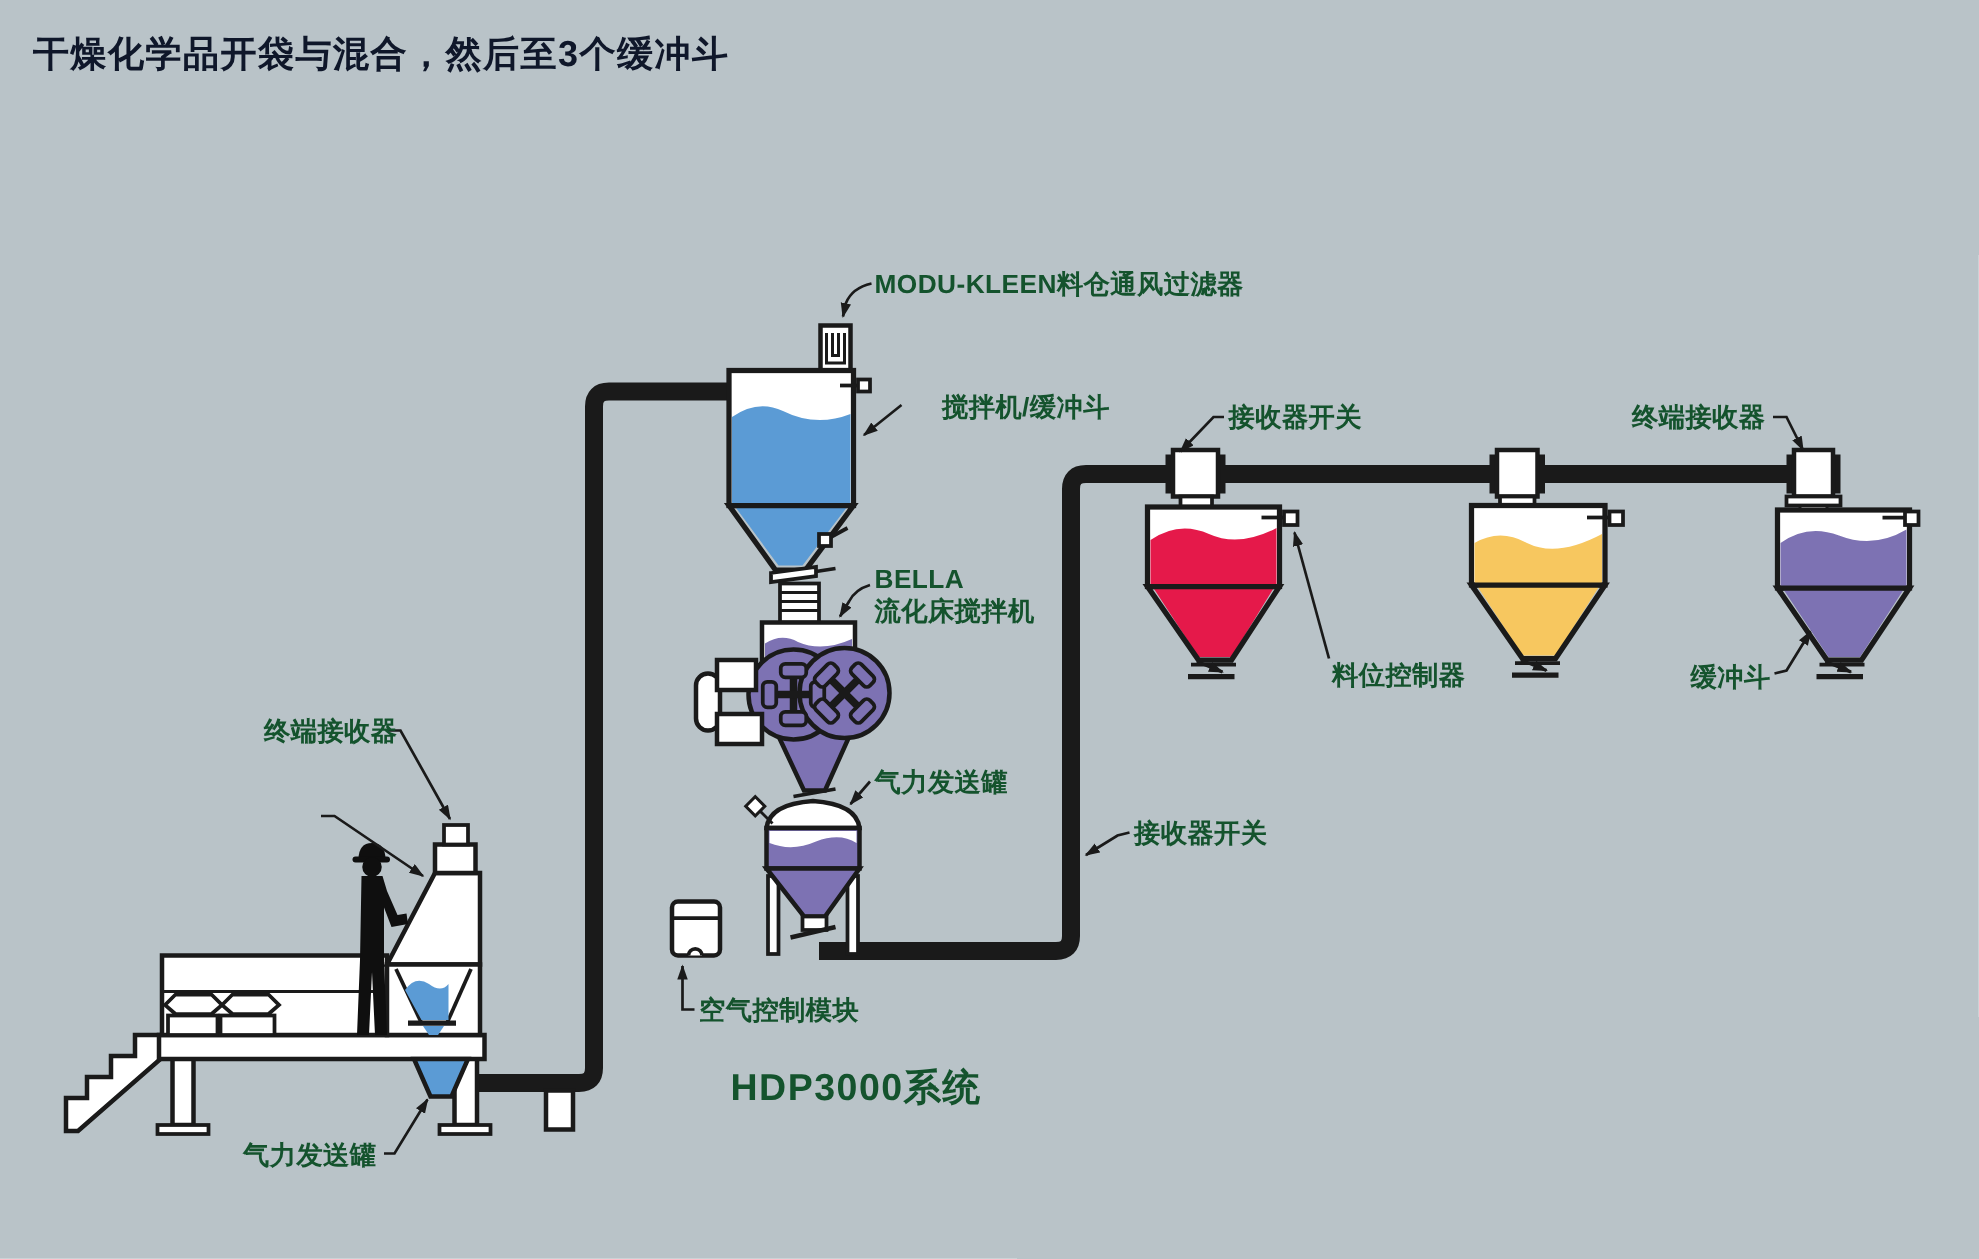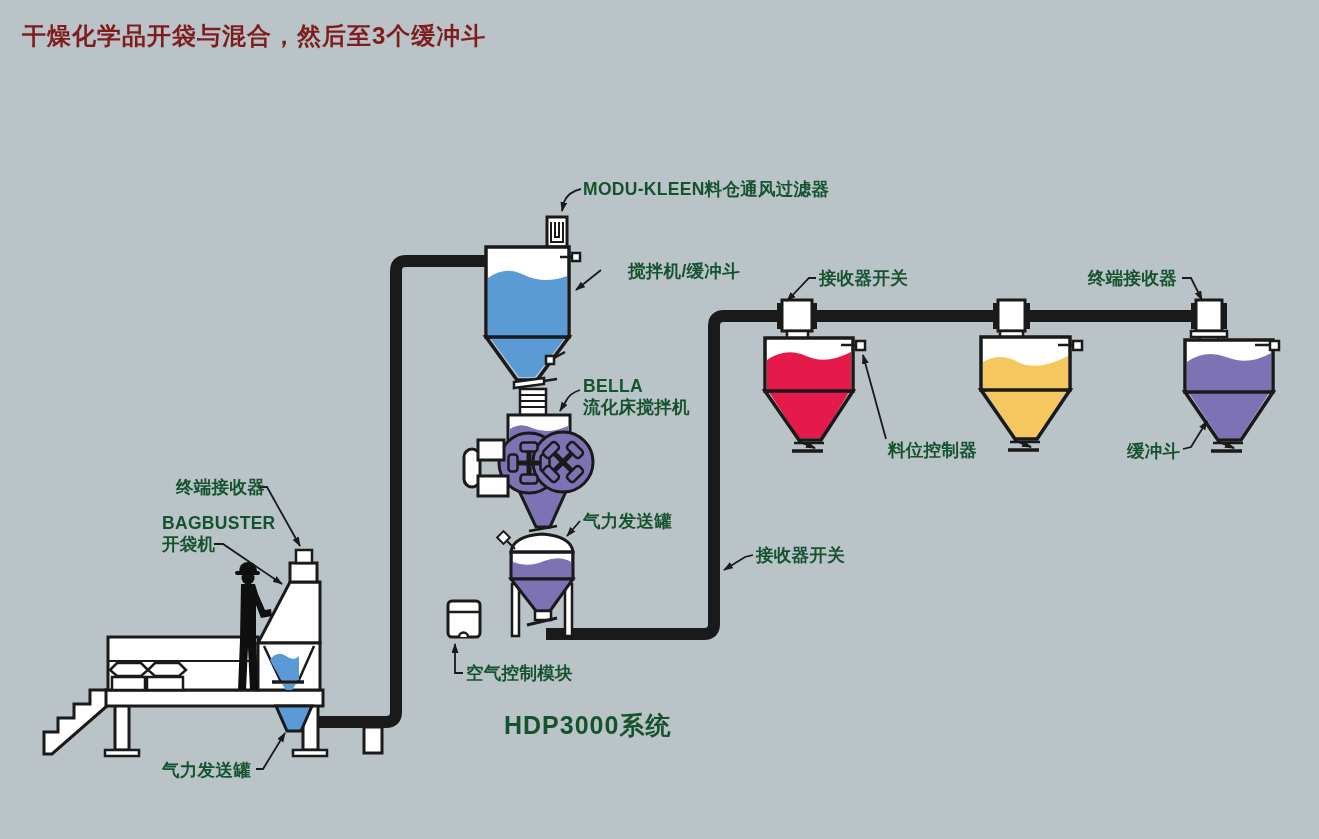--- a/index.html
+++ b/index.html
@@ -5,29 +5,29 @@
   html,body{margin:0;padding:0;}
   .stage{
     position:relative;
     width:1319px;height:839px;
     background:#b9c3c8;
     overflow:hidden;
     font-family:"Liberation Sans","DejaVu Sans",sans-serif;
   }
   .title{
     position:absolute;left:22px;top:20px;
-    font-size:24px;font-weight:bold;color:#7f1d1d;
+    font-size:24px;font-weight:bold;color:#0f172a;
     letter-spacing:1px;white-space:nowrap;
   }
   .lbl{
     position:absolute;
     font-size:17.5px;font-weight:bold;color:#14532d;
     line-height:1.18;letter-spacing:0.3px;white-space:nowrap;
   }
-  .lbl.big{font-size:25px;letter-spacing:1px;margin-left:17px;}
+  .lbl.big{font-size:25px;letter-spacing:1px;}
   svg{position:absolute;left:0;top:0;}
 </style>
 </head>
 <body>
 
 <div class="stage">
 
 <svg width="1319" height="839" viewBox="0 0 1319 839">
   <defs>
     <marker id="arw" markerWidth="12" markerHeight="10" refX="9" refY="3.5" orient="auto" markerUnits="userSpaceOnUse">
@@ -229,24 +229,20 @@
 <div class="title">干燥化学品开袋与混合，然后至3个缓冲斗</div>
 
 <div class="lbl" style="left:583px;top:179px">MODU-KLEEN料仓通风过滤器</div>
 <div class="lbl" style="left:628px;top:261px">搅拌机/缓冲斗</div>
 <div class="lbl" style="left:583px;top:376px">
   <div>BELLA</div>
   <div>流化床搅拌机</div>
 </div>
 <div class="lbl" style="left:583px;top:511px">气力发送罐</div>
 <div class="lbl" style="left:176px;top:477px">终端接收器</div>
-<div class="lbl" style="left:162px;top:513px">
-  <div>BAGBUSTER</div>
-  <div>开袋机</div>
-</div>
 <div class="lbl" style="left:162px;top:760px">气力发送罐</div>
 <div class="lbl" style="left:466px;top:663px">空气控制模块</div>
 <div class="lbl big" style="left:487px;top:711px">HDP3000系统</div>
 <div class="lbl" style="left:819px;top:268px">接收器开关</div>
 <div class="lbl" style="left:888px;top:440px">料位控制器</div>
 <div class="lbl" style="left:1088px;top:268px">终端接收器</div>
 <div class="lbl" style="left:1127px;top:441px">缓冲斗</div>
 <div class="lbl" style="left:756px;top:545px">接收器开关</div>
 
 </div>

